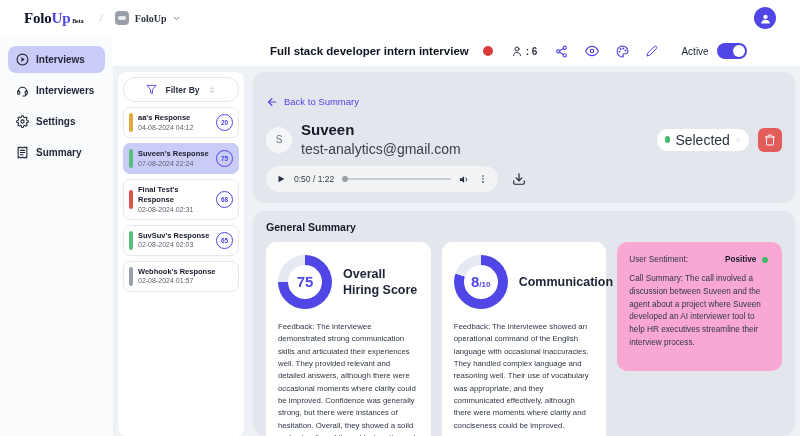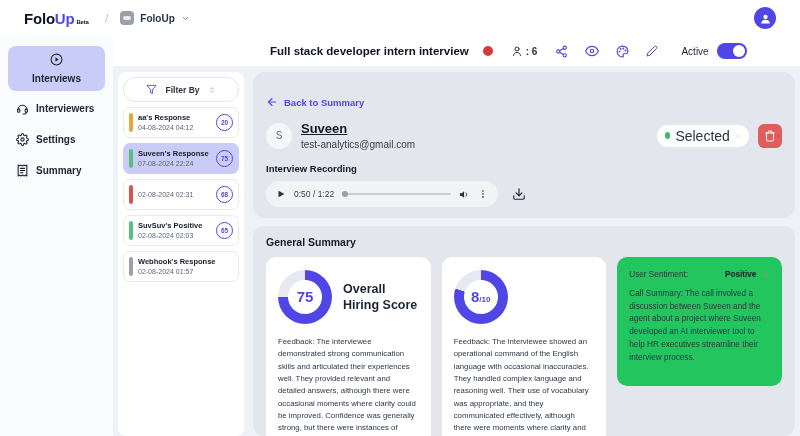--- a/index.html
+++ b/index.html
@@ -2,38 +2,38 @@
 <html style="--accent: #4f46e5; --lavender: #c9ccf6; --panel: #e3e6ec; --green: #3fba6a; --redbtn: #e25c5c; --reddot: #d93b3b; --ring_track: #e6e8f2;"><head>
 <meta charset="utf-8">
 <style>
   * { margin:0; padding:0; box-sizing:border-box; }
   html,body { width:800px; height:436px; font-family:"Liberation Sans", sans-serif; background:#fff; overflow:hidden; }
   .app { position:relative; width:800px; height:436px; background:#fff; }
 
   svg { display:block; }
 
   
-  .topbar { position:absolute; left:0; top:0; width:800px; height:36px; background:#fff; display:flex; align-items:center; padding:0 24px 0 24px; }
+  .topbar { position:absolute; left:0; top:0; width:800px; height:36px; background:#fff; display:flex; align-items:center; padding:0 24px 0 24px;font-family:Liberation Serif, serif; }
   .logo { display:flex; align-items:baseline; font-weight:bold; font-size:15px; letter-spacing:-0.2px; }
   .logo .l1 { color:#101326; }
   .logo .l2 { color:var(--accent); }
   .logo .beta { font-size:6px; color:#101326; margin-left:2px; font-weight:bold; }
   .crumb-sep { color:#c6cad2; font-size:13px; margin:0 12px 0 16px; }
   .crumb { display:flex; align-items:center; gap:6px; cursor:pointer; }
   .crumb-logo { width:14px; height:14px; border-radius:4px; background:#9aa0aa; position:relative; }
   .crumb-logo::after { content:""; position:absolute; left:3px; top:5px; width:8px; height:4px; border-radius:2px; background:#e8eaee; }
   .crumb-label { font-size:10px; color:#2c3240; font-weight:bold; }
   .crumb-chevron { color:#6b7280; }
   .topbar-spacer { flex:1; }
   .avatar-btn { width:22px; height:22px; border-radius:50%; background:var(--accent); display:flex; align-items:center; justify-content:center; }
 
   
   .sidebar { position:absolute; left:0; top:36px; width:113px; bottom:0; background:#fafbfd; padding:10px 8px; }
   .side-item { display:flex; align-items:center; gap:7px; padding:7px 8px; border-radius:8px; margin-bottom:4px; font-size:10px; font-weight:bold; color:#1d2433; cursor:pointer; }
-  .side-item.active { background:var(--lavender);flex-direction:column; }
+  .side-item.active { background:var(--lavender); }
   .side-item .s-icon { color:#1d2433; }
 
   
   .titlebar { position:absolute; left:113px; top:36px; right:0; height:30px; background:#fff; display:flex; align-items:center; padding-left:157px; }
   .title-text { font-size:11.5px; font-weight:bold; color:#0f1322; margin-right:14px; }
   .rec-dot { width:10px; height:10px; border-radius:50%; background:var(--reddot); margin-right:18px; }
   .count-group { display:flex; align-items:center; gap:3px; color:#2c3240; margin-right:18px; }
   .count-label { font-size:10px; font-weight:bold; color:#2c3240; }
   .tb-icon { color:var(--accent); margin-right:17px; cursor:pointer; }
   .active-label { font-size:10px; color:#1d2433; margin:0 8px 0 6px; }
@@ -55,25 +55,25 @@
   .item.two-line .bar { height:28px; }
   .item-text { flex:1; min-width:0; }
   .item-name { display:block; font-size:7.5px; font-weight:bold; color:#141a28; line-height:1.3; }
   .item-date { display:block; font-size:7px; color:#5c6470; line-height:1.3; }
   .badge { flex:none; width:17px; height:17px; border:1.5px solid var(--accent); border-radius:50%; color:var(--accent); font-size:6.5px; font-weight:bold; display:flex; align-items:center; justify-content:center; background:transparent; }
 
   
   .detail-col { flex:1; margin-left:9px; display:flex; flex-direction:column; min-width:0; }
   .panel { background:var(--panel); border-radius:12px; }
   .panel-top { padding:9px 13px 11px 13px; margin-bottom:8px; }
-  .back-link { display:inline-flex; align-items:flex-end; gap:6px; color:var(--accent); font-size:9.5px; font-weight:bold; cursor:pointer;margin-top:15px; }
+  .back-link { display:inline-flex; align-items:flex-start; gap:6px; color:var(--accent); font-size:9.5px; font-weight:normal; cursor:pointer;margin-top:15px; }
   .profile-row { display:flex; align-items:center; margin-top:8px; }
   .avatar-s { width:26px; height:26px; border-radius:50%; background:#f5f6f8; color:#6b7280; font-size:10px; display:flex; align-items:center; justify-content:center; margin-right:9px; }
-  .cand-name { font-size:13px; font-weight:bold; color:#141a28; line-height:1.35;text-decoration:underline; }
-  .cand-email { font-size:10px; color:#39404d; line-height:1.35; }
+  .cand-name { font-size:15px; font-weight:bold; color:#141a28; line-height:1.35; }
+  .cand-email { font-size:14px; color:#39404d; line-height:1.35; }
   .profile-spacer { flex:1; }
   .status-pill { display:flex; align-items:center; gap:5px; background:#fff; border-radius:11px; height:22px; padding:0 8px; width:92px; cursor:pointer; }
   .status-dot { width:7px; height:7px; border-radius:50%; background:var(--green); }
   .status-label { flex:1; font-size:14px; color:#2c3240; }
   .status-pill .sort-icon { color:#b4b9c1; }
   .trash-btn { width:24px; height:24px; border-radius:6px; background:var(--redbtn); color:#fff; display:flex; align-items:center; justify-content:center; margin-left:9px; cursor:pointer; }
   .rec-title { font-size:9.5px; font-weight:bold; color:#141a28; margin-top:12px; }
   .player-row { display:flex; align-items:center; margin-top:7px; }
   .player { display:flex; align-items:center; width:232px; height:26px; border-radius:13px; background:#f1f3f4; padding:0 10px; gap:8px; }
   .play-tri { color:#2c3240; cursor:pointer; }
@@ -88,21 +88,21 @@
   .summary-title { font-size:10.5px; font-weight:bold; color:#141a28; margin-bottom:9px; }
   .cards { display:flex; gap:11px; align-items:flex-start; }
   .card { background:#fff; border-radius:10px; padding:13px 12px; width:calc((100% - 22px)/3); }
   .card-head { display:flex; align-items:center; gap:11px; }
   .ring { width:54px; height:54px; border-radius:50%; position:relative; flex:none; }
   .ring-inner { position:absolute; inset:10px; border-radius:50%; background:#fff; display:flex; align-items:baseline; justify-content:center; }
   .ring-num { font-size:15px; font-weight:bold; color:var(--accent); line-height:34px; }
   .ring-suffix { font-size:8px; font-weight:bold; color:var(--accent); }
   .card-label { font-size:12.5px; font-weight:bold; color:#1d2433; line-height:1.3; }
   .feedback { margin-top:12px; font-size:7.8px; color:#2d3644; line-height:1.58; }
-  .card-notes { background:#22c55e; }
+  .card-notes { background:#f9a8d4; }
   .sentiment-row { display:flex; align-items:center; gap:4px; font-size:8.2px; color:#2d3644; margin-bottom:9px; }
   .sentiment-value { font-weight:bold; color:#141a28;padding-left:33px; }
   .sentiment-dot { width:6px; height:6px; border-radius:50%; background:var(--green); margin-left:2px; }
   .note-p { font-size:8.2px; color:#2d3644; line-height:1.55; margin-bottom:9px; }
 </style>
 </head>
 <body>
 
 <div class="app">
 
@@ -225,28 +225,29 @@
         <span class="bar" style="background: rgb(88, 192, 122);"></span>
         <span class="item-text">
             <span class="item-name">Suveen's Response</span>
             <span class="item-date">07-08-2024 22:24</span>
           </span>
         <span class="badge">75</span>
       </div>
       <div class="item">
         <span class="bar" style="background: rgb(217, 83, 79);"></span>
         <span class="item-text">
+            <span class="item-name">Final Test's Response</span>
             <span class="item-date">02-08-2024 02:31</span>
           </span>
         <span class="badge">68</span>
       </div>
       <div class="item">
         <span class="bar" style="background: rgb(88, 192, 122);"></span>
         <span class="item-text">
-            <span class="item-name">SuvSuv's Positive</span>
+            <span class="item-name">SuvSuv's Response</span>
             <span class="item-date">02-08-2024 02:03</span>
           </span>
         <span class="badge">65</span>
       </div>
       <div class="item">
         <span class="bar" style="background: rgb(154, 161, 171);"></span>
         <span class="item-text">
             <span class="item-name">Webhook's Response</span>
             <span class="item-date">02-08-2024 01:57</span>
           </span>
@@ -279,21 +280,20 @@
               </svg>
           </div>
           <div class="trash-btn">
             <svg width="12" height="12" viewBox="0 0 24 24" fill="none" stroke="currentColor" stroke-width="2" stroke-linecap="round" stroke-linejoin="round">
                 <path d="M3 6h18"></path>
                 <path d="M8 6V4a2 2 0 0 1 2-2h4a2 2 0 0 1 2 2v2"></path>
                 <path d="M19 6v14a2 2 0 0 1-2 2H7a2 2 0 0 1-2-2V6"></path>
               </svg>
           </div>
         </div>
-        <div class="rec-title">Interview Recording</div>
         <div class="player-row">
           <div class="player">
             <svg class="play-tri" width="10" height="10" viewBox="0 0 24 24" fill="currentColor">
                 <polygon points="6 4 20 12 6 20 6 4"></polygon>
               </svg>
             <span class="time">0:50 / 1:22</span>
             <span class="track"></span>
             <svg class="vol-icon" width="11" height="11" viewBox="0 0 24 24" fill="none" stroke="currentColor" stroke-width="2" stroke-linecap="round" stroke-linejoin="round">
                 <polygon points="11 5 6 9 2 9 2 15 6 15 11 19 11 5" fill="currentColor" stroke="none"></polygon>
                 <path d="M15.5 8.5a5 5 0 0 1 0 7"></path>
@@ -330,20 +330,21 @@
           </div>
 
           <div class="card">
             <div class="card-head">
               <div class="ring" style="background: conic-gradient(rgb(79, 70, 229) 80%, rgb(230, 232, 242) 0deg);">
                 <div class="ring-inner">
                   <span class="ring-num">8</span>
                     <span class="ring-suffix">/10</span>
                 </div>
               </div>
+              <div class="card-label">Communication</div>
             </div>
             <div class="feedback">Feedback: The interviewee showed an operational command of the English language with occasional inaccuracies. They handled complex language and reasoning well. Their use of vocabulary was appropriate, and they communicated effectively, although there were moments where clarity and conciseness could be improved.</div>
           </div>
 
           <div class="card card-notes">
             <div class="sentiment-row">
               <span>User Sentiment:</span>
               <span class="sentiment-value">Positive</span>
               <span class="sentiment-dot"></span>
             </div>

